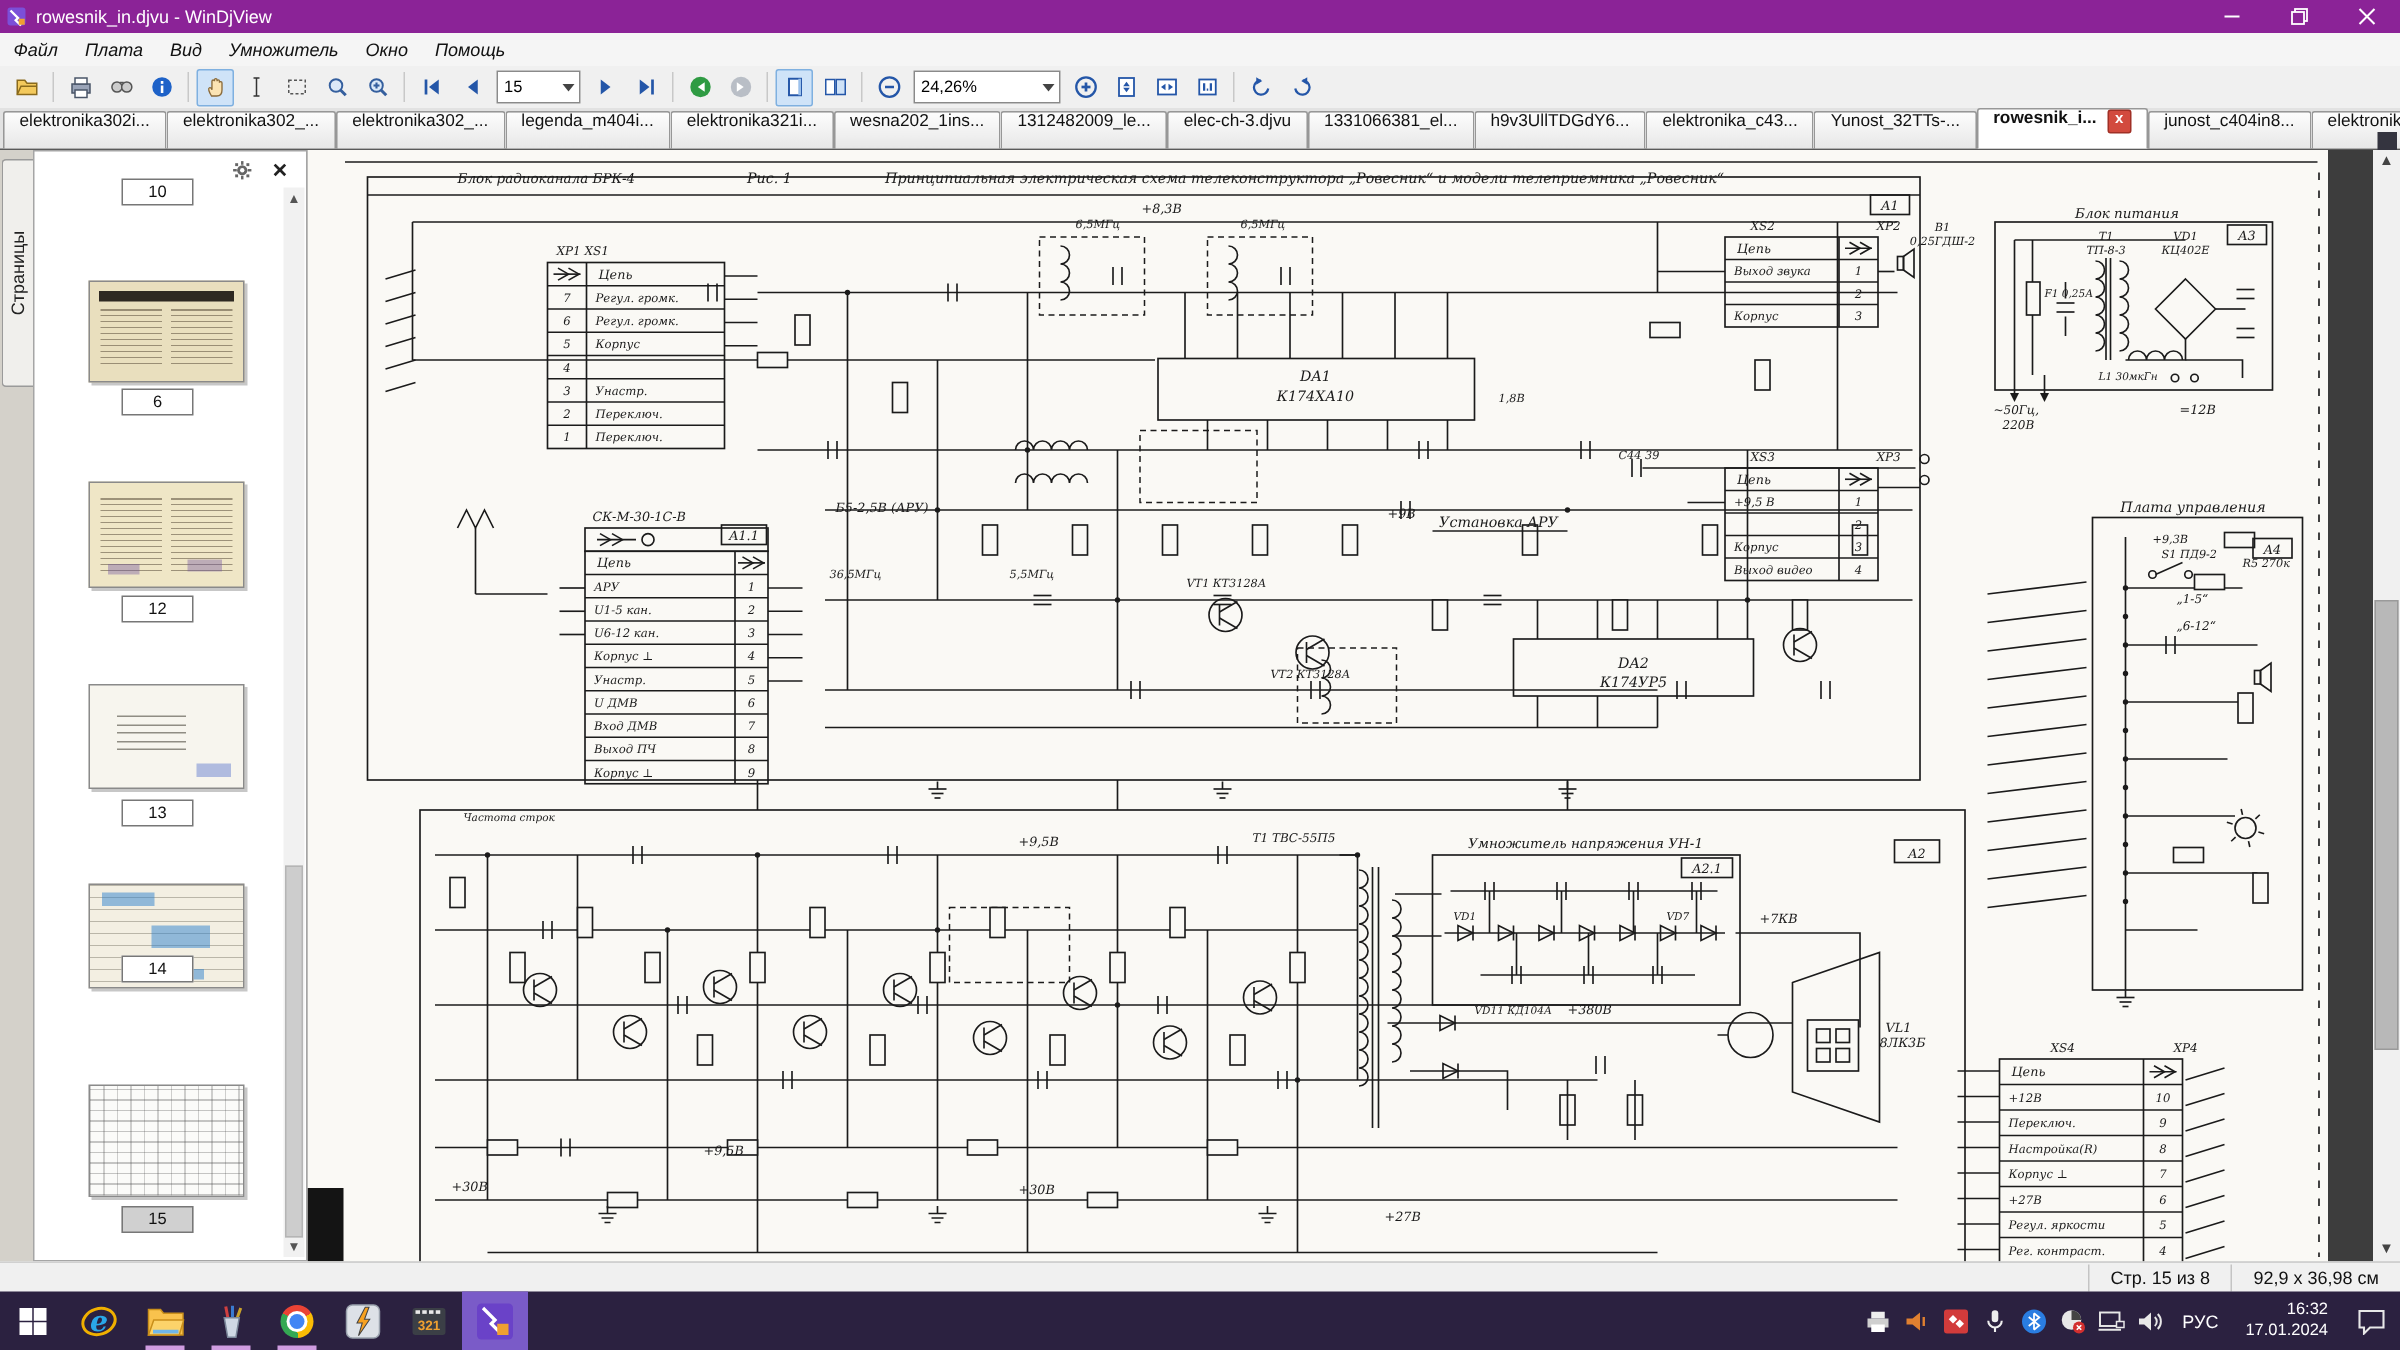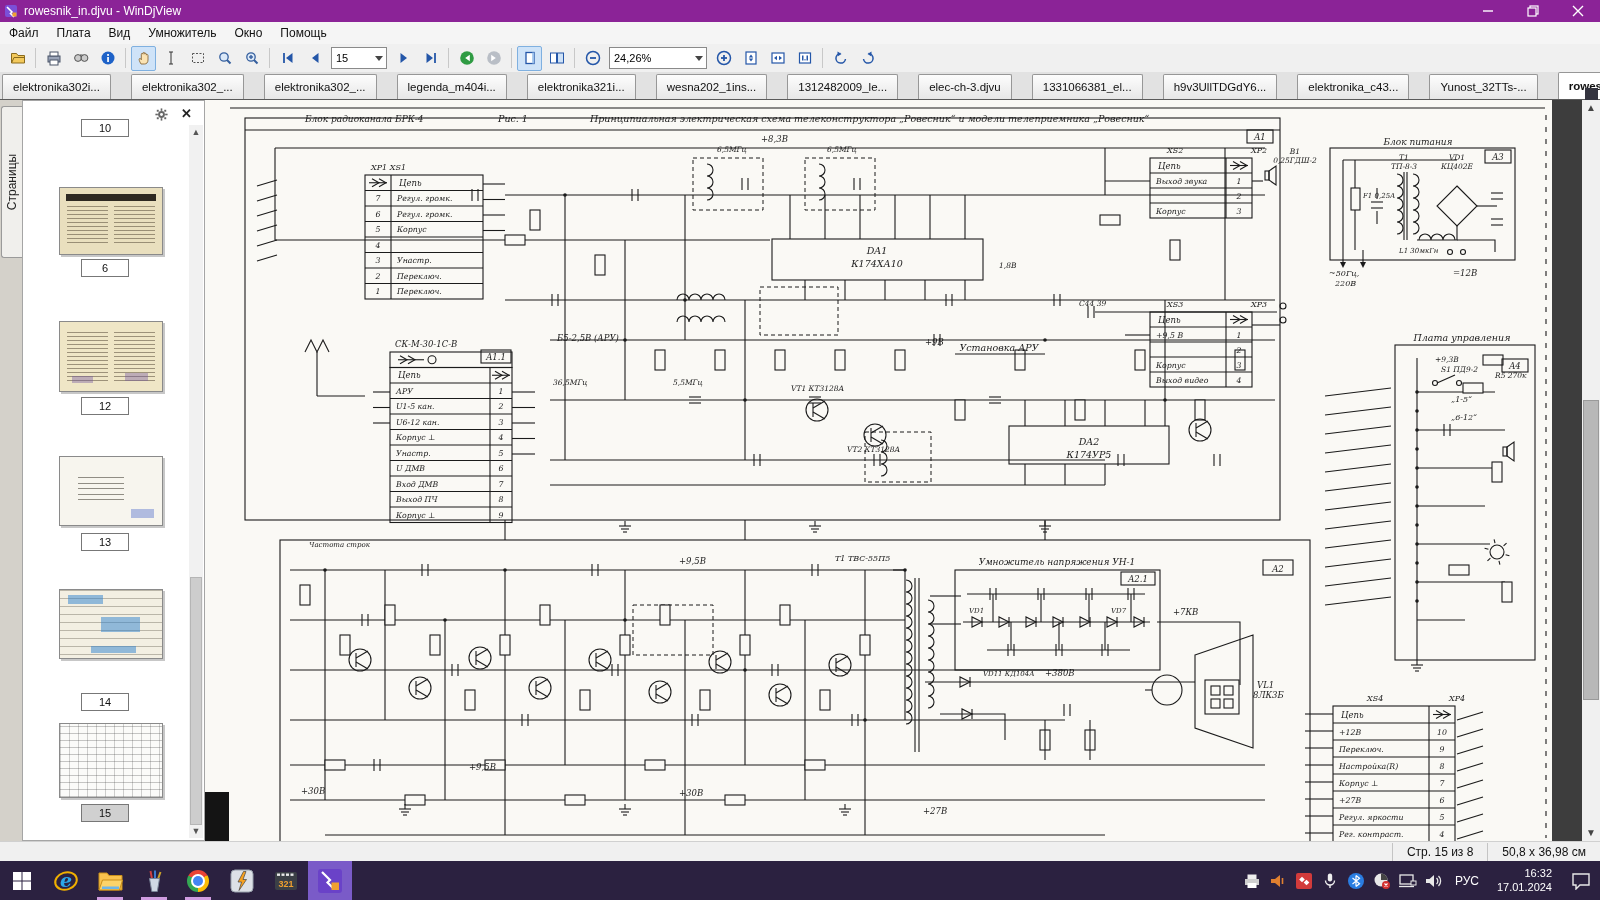--- a/index.html
+++ b/index.html
@@ -4,35 +4,35 @@
 <style>
   html,body{margin:0;padding:0;background:#000;}
   #root{position:relative;width:1600px;height:900px;overflow:hidden;font-family:"Liberation Sans",sans-serif;background:#f0f0f0;}
   
   .titlebar{position:absolute;left:0;top:0;width:1600px;height:22px;background:#8b2397;color:#fff;display:flex;align-items:center;font-size:12px;}
   .titlebar .appico{margin:0 6px 0 4px;display:flex;}
   .wbtns{position:absolute;right:0;top:0;height:22px;display:flex;}
   .wbtn{width:45px;height:22px;display:flex;align-items:center;justify-content:center;}
   
   .menubar{position:absolute;left:0;top:22px;width:1600px;height:22px;background:#f5f5f5;display:flex;align-items:center;font-size:12px;color:#111;border-bottom:1px solid #e2e2e2;}
-  .menu-item{padding:16px 9px;height:22px;line-height:22px;}
+  .menu-item{padding:16px 9px;height:22px;line-height:22px;font-style:italic;}
   
   .toolbar{position:absolute;left:0;top:44px;width:1600px;height:28px;background:#f0f0f0;display:flex;align-items:center;border-bottom:1px solid #d6d6d6;}
   .tbtn{width:23px;height:23px;margin:0 1px;display:flex;align-items:center;justify-content:center;border:1px solid transparent;border-radius:2px;}
   .tbtn.sel{background:#cfe3f8;border-color:#7fb0e0;}
   .tsep{width:1px;height:20px;background:#c8c8c8;margin:0 4px;}
   .combo{height:20px;background:#fff;border:1px solid #8a8a8a;display:flex;align-items:center;font-size:11px;margin:0 3px;}
   .combo .cval{padding:0 4px;flex:1;}
   .combo .carr{width:15px;height:18px;display:flex;align-items:center;justify-content:center;}
   .carr:after{content:"";border:4px solid transparent;border-top:5px solid #444;margin-top:4px;}
   .combo.page{width:54px;}
   .combo.zoom{width:96px;}
   
   .tabbar{position:absolute;left:0;top:72px;width:1600px;height:28px;background:#e2e2e2;border-bottom:1px solid #5a5a5a;display:flex;align-items:flex-end;padding-left:2px;box-sizing:border-box;}
-  .tab{height:24px;display:flex;align-items:center;padding:0 10px;margin-right:20px;background:linear-gradient(#fdfdfd,#e7e7e7);border:1px solid #979797;border-bottom:none;border-radius:2px 2px 0 0;font-size:11.5px;color:#111;white-space:nowrap;}
+  .tab{height:24px;display:flex;align-items:flex-start;padding:0 10px;margin-right:0;background:linear-gradient(#fdfdfd,#e7e7e7);border:1px solid #979797;border-bottom:none;border-radius:2px 2px 0 0;font-size:11.5px;color:#111;white-space:nowrap;}
   .tab.active{background:#fff;font-weight:bold;height:26px;}
   .tab-close{width:14px;height:14px;margin-left:7px;background:#d24a3e;border:1px solid #a03026;border-radius:2px;color:#fff;font-size:10px;line-height:12px;text-align:center;font-weight:bold;}
   .tabscroll{position:absolute;right:2px;bottom:4px;width:13px;height:12px;background:#34343f;}
   
   .main{position:absolute;left:0;top:100px;width:1600px;height:741px;background:#d4d1ca;}
   .pages-strip{position:absolute;left:0;top:0;width:22px;height:741px;background:#d4d1ca;}
   .pages-tab{position:absolute;left:1px;top:6px;width:20px;height:150px;background:#f0efec;border:1px solid #9a9a9a;border-right:none;border-radius:3px 0 0 3px;display:flex;align-items:center;justify-content:center;}
   .pages-tab span{transform:rotate(-90deg);white-space:nowrap;font-size:12px;color:#222;}
   .sidebar{position:absolute;left:22px;top:0;width:183px;height:741px;background:#fff;border:1px solid #a5a5a5;box-sizing:border-box;}
   .sb-gear{position:absolute;right:36px;top:6px;}
@@ -391,21 +391,21 @@
             <div class="ln" style="top:54%"></div>
             <div class="ln" style="top:62%"></div>
             <div class="stamp"></div>
           </div>
           <div class="pnum" style="top: 432px;">13</div>
           <div class="thumb t14" style="top: 488px; height: 70px;">
             <div class="blue" style="left:8%;top:8%;width:34%;height:12%"></div>
             <div class="blue" style="left:40%;top:40%;width:38%;height:22%"></div>
             <div class="blue" style="left:30%;bottom:8%;width:45%;height:10%"></div>
           </div>
-          <div class="pnum" style="top: 592px;">14</div>
+          <div class="pnum" style="top: 536px;">14</div>
           <div class="thumb t15" style="top: 622px; height: 75px;"></div>
           <div class="pnum sel" style="top: 703px;">15</div>
         </div>
       <div class="sb-scroll">
         <div class="sb-arrow" style="top:0">▲</div>
         <div class="sb-thumbbar" style="top:452px;height:248px;"></div>
         <div class="sb-arrow" style="bottom:0">▼</div>
       </div>
     </div>
     <div class="docview">
@@ -1066,21 +1066,21 @@
         <div class="vs-arrow" style="top:0">▲</div>
         <div class="vs-thumb" style="top:300px;height:300px;"></div>
         <div class="vs-arrow" style="bottom:0">▼</div>
       </div>
     </div>
   </div>
 
   <div class="statusbar">
     <div class="sb-spacer"></div>
     <div class="sb-cell">Стр. 15 из 8</div>
-    <div class="sb-cell">50,8 x 36,98 см</div>
+    <div class="sb-cell">92,9 x 36,98 см</div>
   </div>
 
   <div class="taskbar">
     <div class="tb-app">
       <svg width="20" height="20">
           <rect x="1" y="1" width="8.5" height="8.5" fill="#fff"></rect>
           <rect x="10.5" y="1" width="8.5" height="8.5" fill="#fff"></rect>
           <rect x="1" y="10.5" width="8.5" height="8.5" fill="#fff"></rect>
           <rect x="10.5" y="10.5" width="8.5" height="8.5" fill="#fff"></rect>
         </svg>

